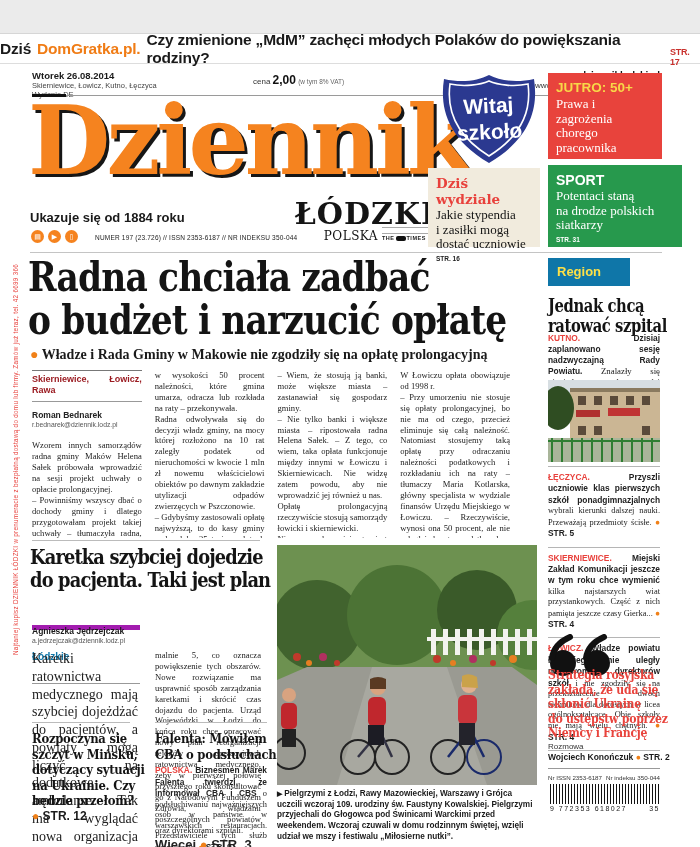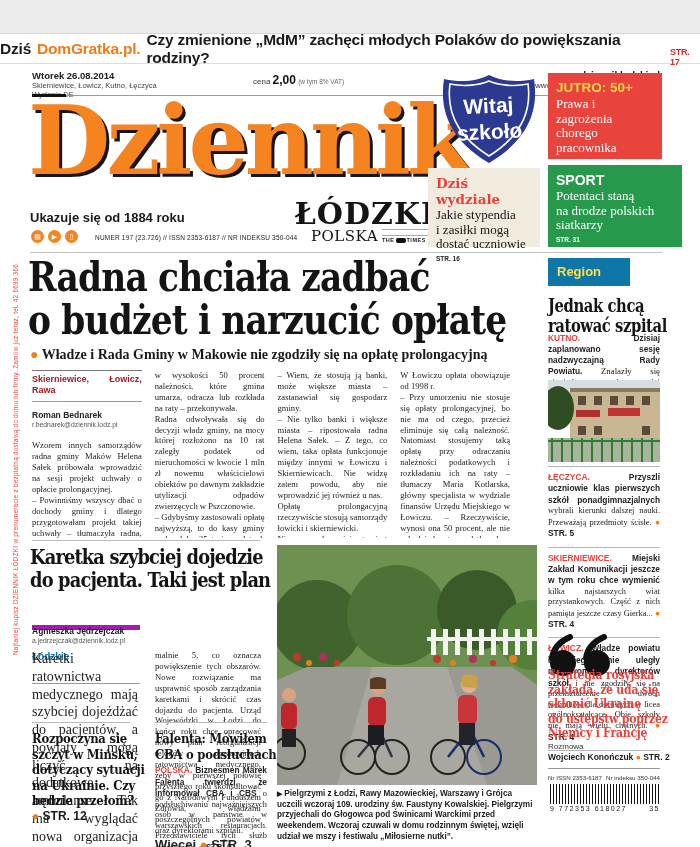--- a/index.html
+++ b/index.html
@@ -35,21 +35,21 @@
   .logo-main{left:28px;top:96px;font-size:95px;line-height:0.95;font-weight:bold;
              color:#f5831f;letter-spacing:-4px;text-shadow:3px 3px 0 #161616;}
   .logo-sub{left:250px;top:196px;width:186px;text-align:right;font-size:30px;
             font-weight:bold;letter-spacing:1px;color:#141414;}
   .since{left:30px;top:210px;font-size:13px;font-weight:bold;}
   .icon-row{left:31px;top:230px;display:flex;gap:4px;}
   .circle-ic{width:13px;height:13px;border-radius:50%;background:#f5831f;color:#fff;
              font-size:7px;display:flex;align-items:center;justify-content:center;}
   .issue{left:95px;top:234px;font-size:6.5px;color:#222;letter-spacing:0.2px;}
   .polska{left:283px;top:227px;width:153px;display:flex;align-items:flex-end;justify-content:flex-end;gap:4px;}
-  .polska-name{font-size:15px;letter-spacing:0.5px;color:#111;}
+  .polska-name{font-size:12px;letter-spacing:0.5px;color:#111;}
   .times-blk{width:54px;padding-bottom:2px;}
   .times-lines{height:5px;border-top:1px solid #aaa;border-bottom:1px solid #aaa;margin-bottom:1px;}
   .times-text{font-size:5.5px;font-weight:bold;letter-spacing:0.5px;display:flex;align-items:center;gap:1px;}
   .blob{display:inline-block;width:10px;height:5px;background:#111;border-radius:2px;}
   .rule2{top:252px;left:30px;width:632px;height:1px;background:#c4c4c4;}
   
   .shield{left:437px;top:73px;width:104px;height:92px;}
   .box{box-sizing:border-box;padding:7px 8px;}
   .box-jutro{left:548px;top:73px;width:114px;height:86px;background:#e8433c;}
   .box-jutro .t{font-size:13.5px;font-weight:bold;color:#f8d748;}

